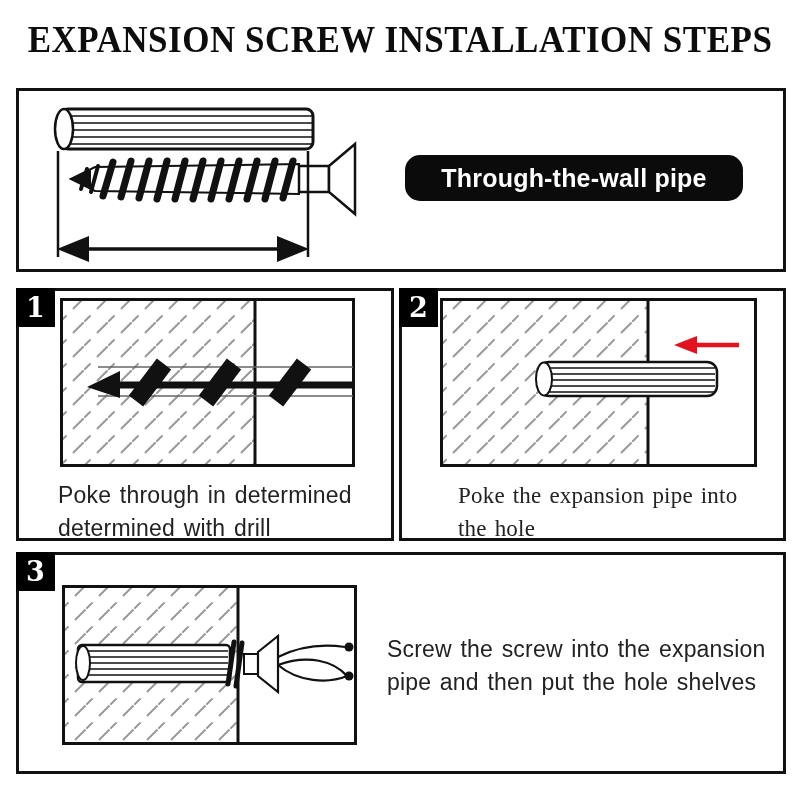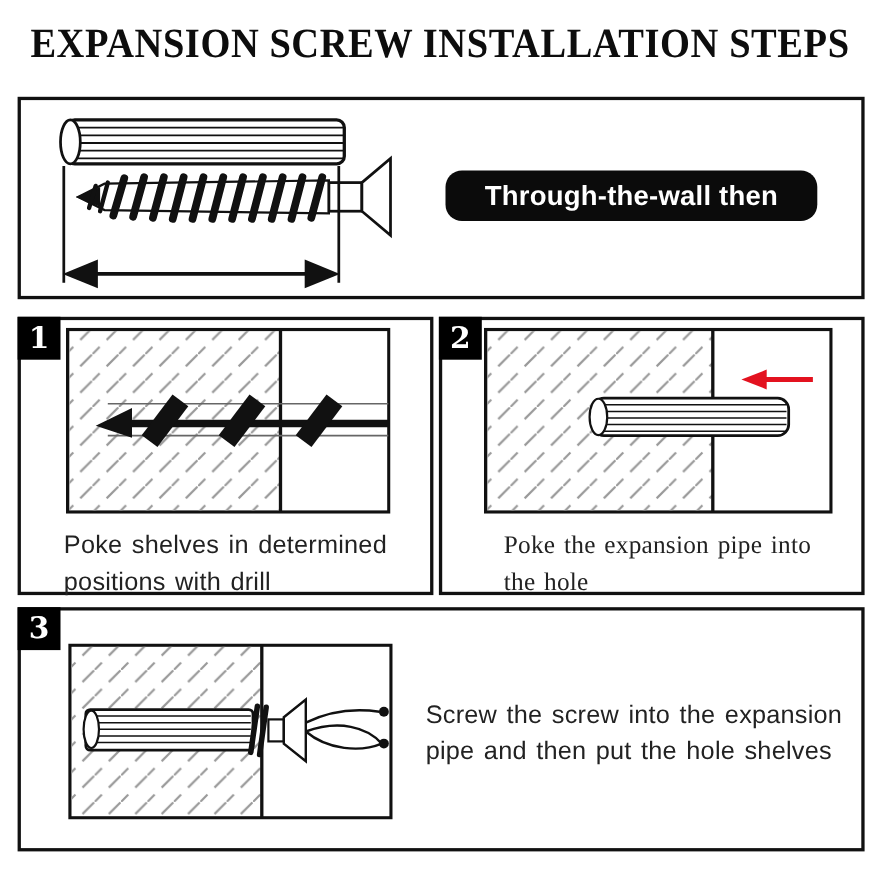--- a/index.html
+++ b/index.html
@@ -81,21 +81,21 @@
       <polygon points="288,67 314,45 314,115 288,93" fill="#fff" stroke="#111" stroke-width="2.5"></polygon>
     </g>
 
     <g>
       <path d="M17,52 V158 M267,52 V158" stroke="#111" stroke-width="2.5" fill="none"></path>
       <line x1="40" y1="150" x2="244" y2="150" stroke="#111" stroke-width="3.5"></line>
       <polygon points="16,150 48,137 48,163" fill="#111"></polygon>
       <polygon points="268,150 236,137 236,163" fill="#111"></polygon>
     </g>
   </svg>
-  <div class="pill">Through-the-wall then</div>
+  <div class="pill">Through-the-wall pipe</div>
 </div>
 
 <div class="panel" id="panel-1">
   <div class="badge">1</div>
   <svg class="illus" id="illus-1" width="295" height="169" viewBox="0 0 295 169">
     <defs>
       <pattern id="hatch1" width="24" height="24" patternUnits="userSpaceOnUse">
         <line x1="-4" y1="28" x2="28" y2="-4" stroke="#999" stroke-width="2" stroke-dasharray="15 9"></line>
       </pattern>
     </defs>
@@ -109,21 +109,21 @@
     <g>
       <line x1="46" y1="87" x2="293" y2="87" stroke="#111" stroke-width="7"></line>
       <polygon points="27,89 60,73 60,100" fill="#111"></polygon>
       <g stroke="#111" stroke-width="18">
         <line x1="76" y1="103" x2="104" y2="66"></line>
         <line x1="146" y1="103" x2="174" y2="66"></line>
         <line x1="216" y1="103" x2="244" y2="66"></line>
       </g>
     </g>
   </svg>
-  <div class="caption" id="caption-1">Poke shelves in determined positions with drill</div>
+  <div class="caption" id="caption-1">Poke through in determined determined with drill</div>
 </div>
 
 <div class="panel" id="panel-2">
   <div class="badge">2</div>
   <svg class="illus" id="illus-2" width="317" height="169" viewBox="0 0 317 169">
     <defs>
       <pattern id="hatch2" width="24" height="24" patternUnits="userSpaceOnUse">
         <line x1="-4" y1="28" x2="28" y2="-4" stroke="#999" stroke-width="2" stroke-dasharray="15 9"></line>
       </pattern>
     </defs>

